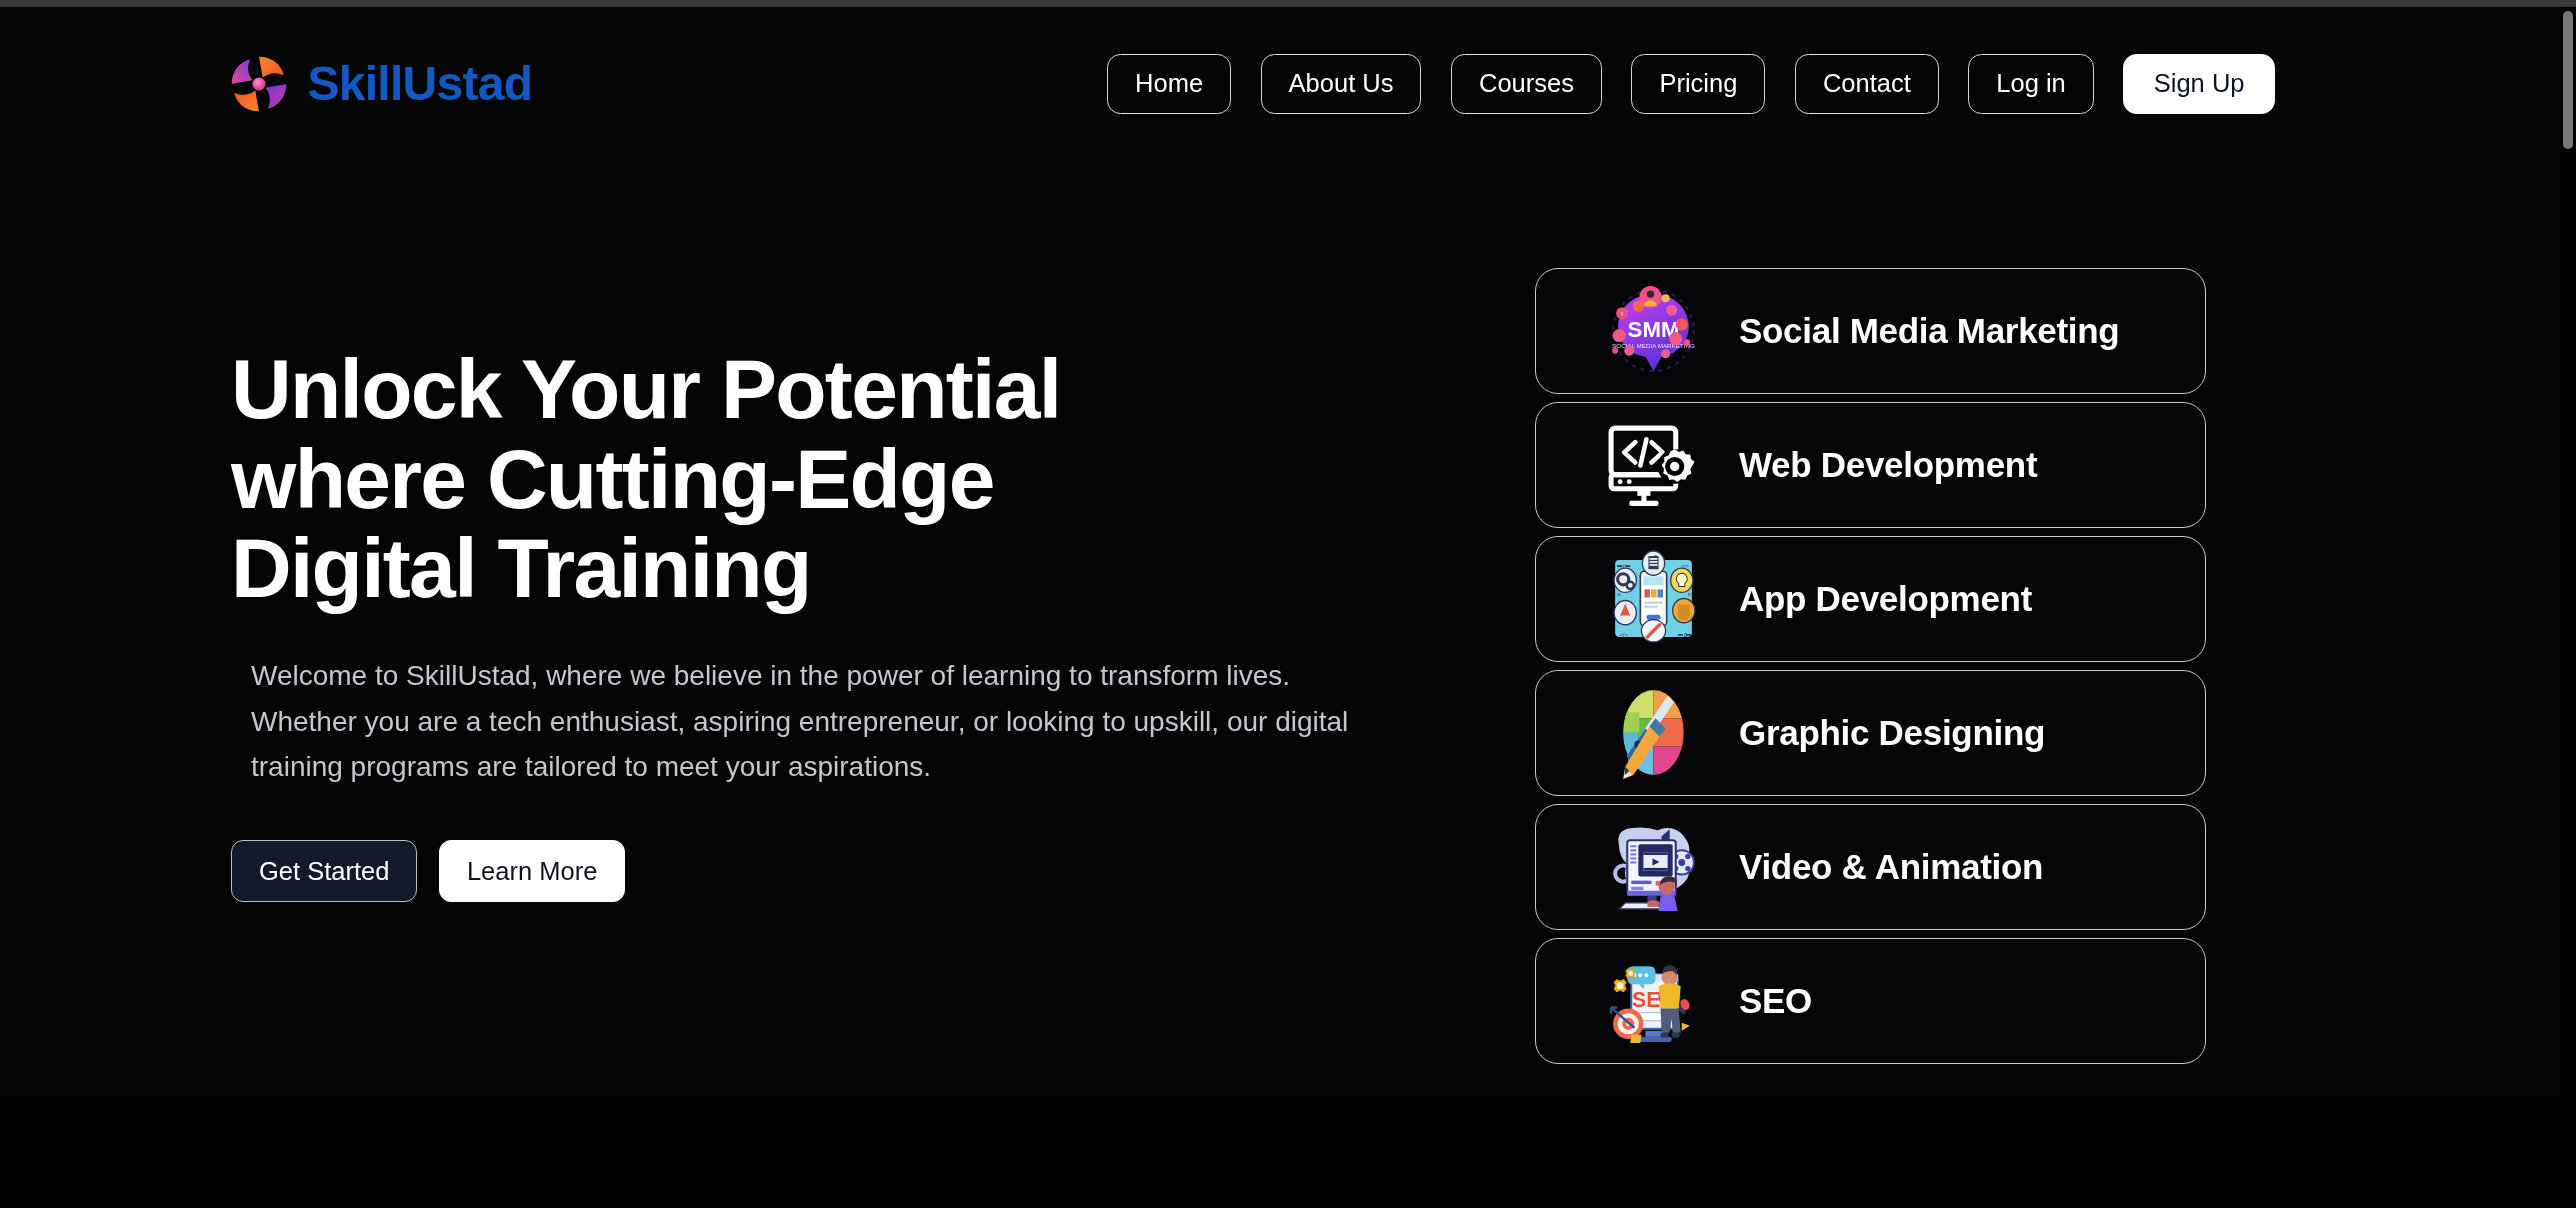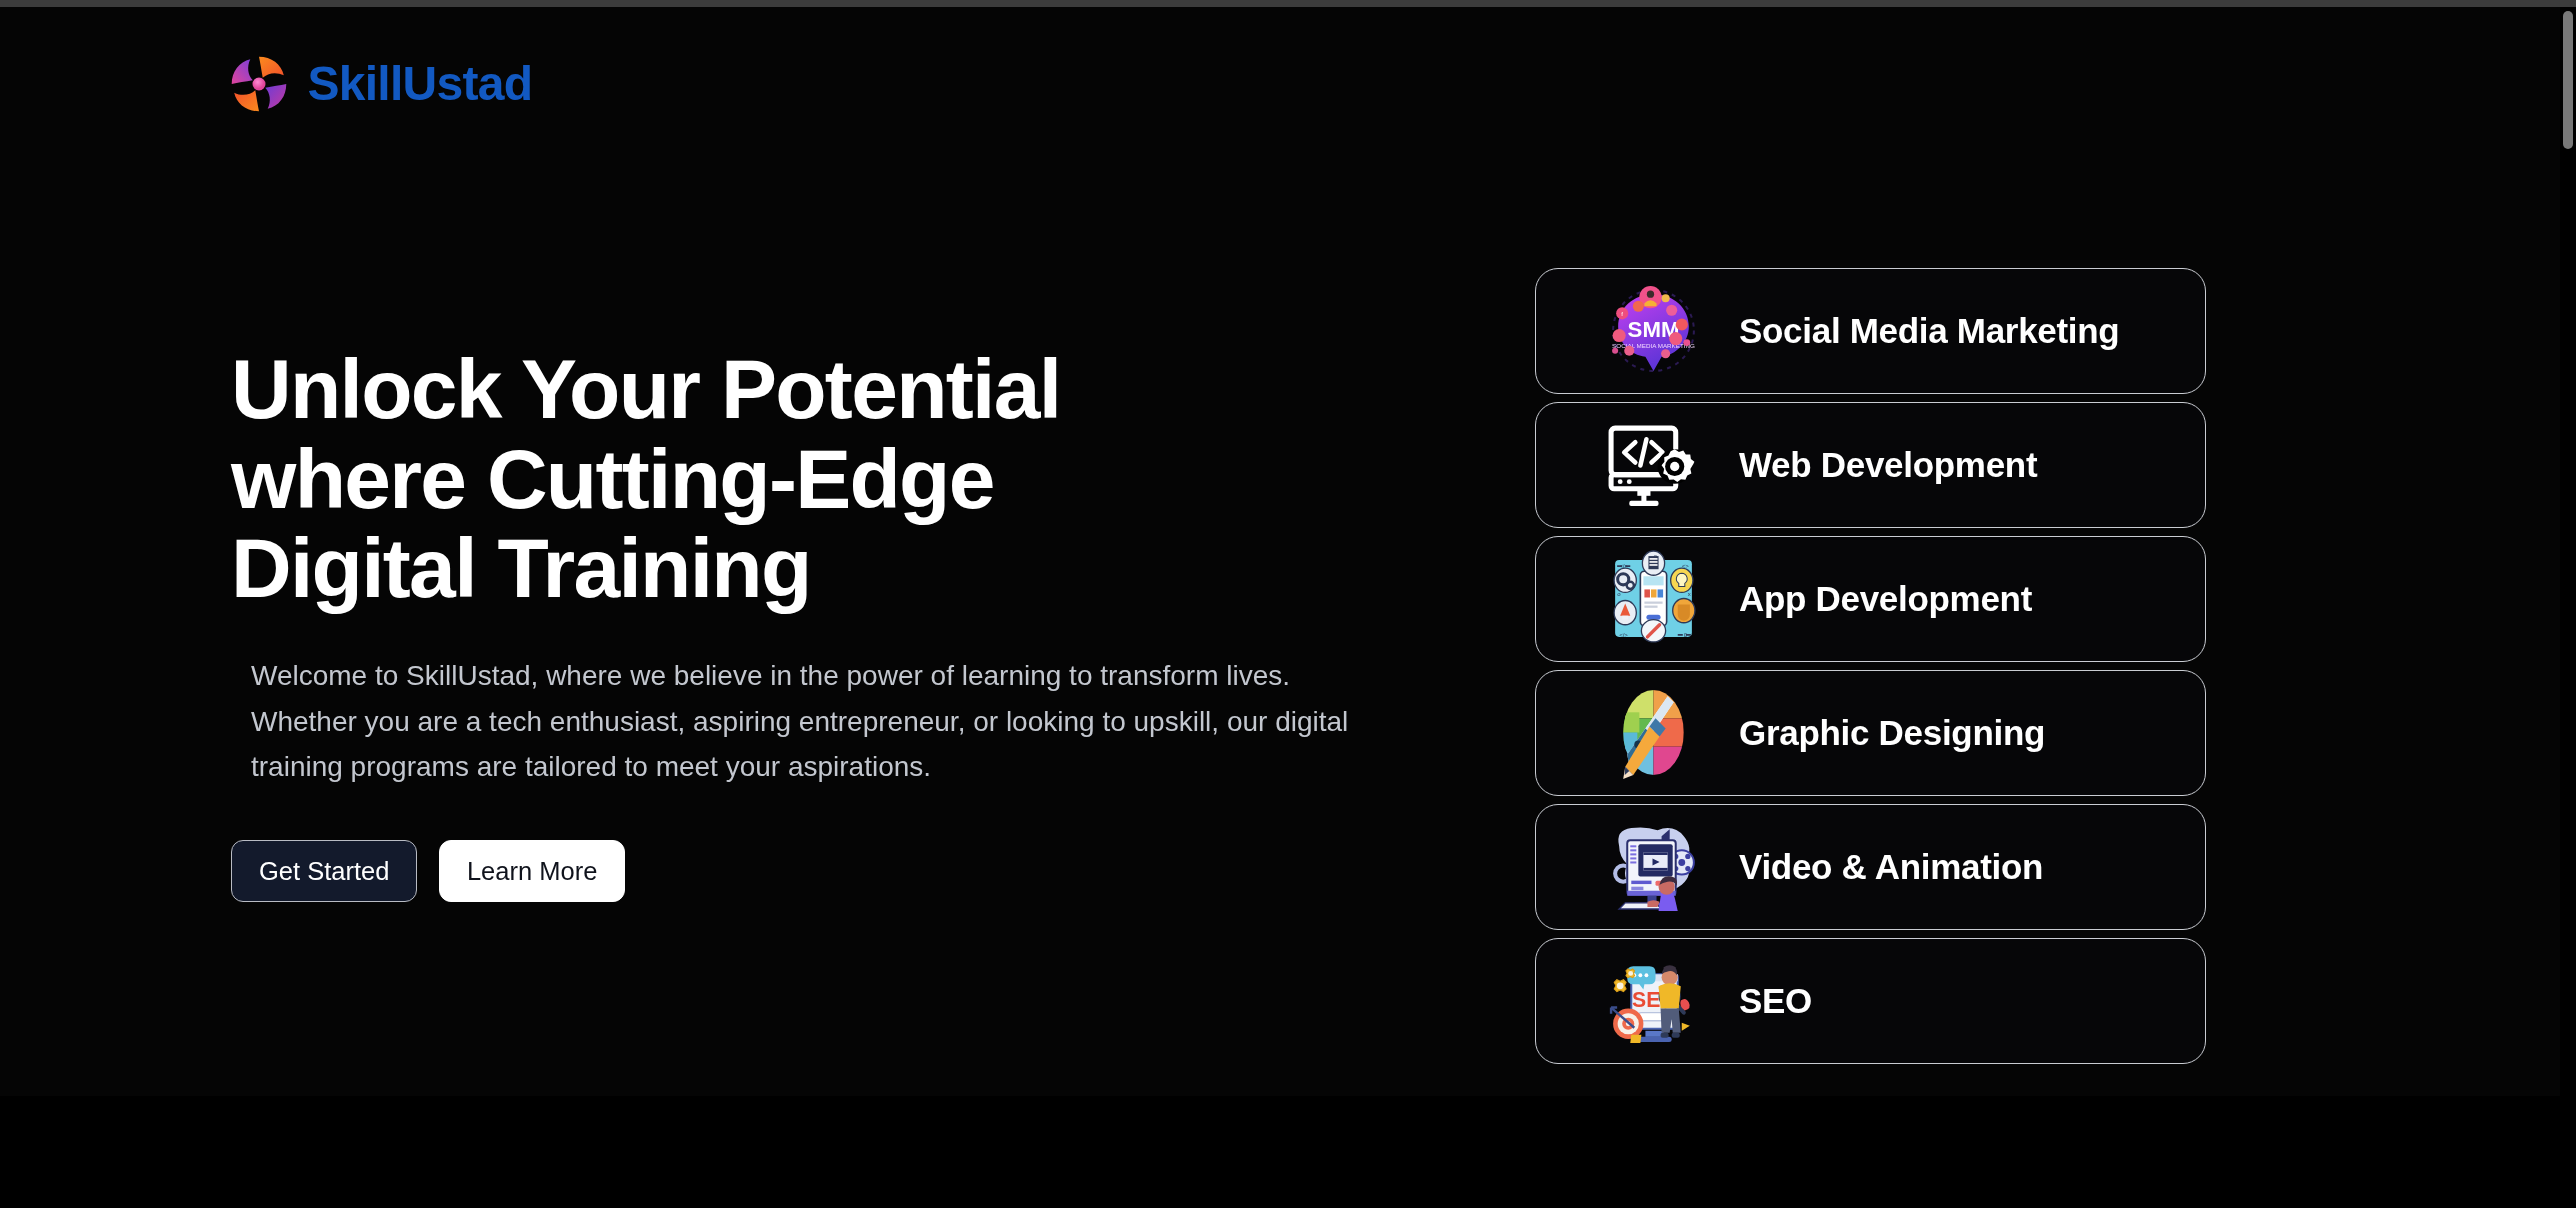--- a/index.html
+++ b/index.html
@@ -273,20 +273,29 @@
             <path d="M50 6 C70 6 86 18 90 36 C78 30 64 32 56 40 C54 28 52 16 50 6 Z" fill="url(#pA)"></path>
             <path d="M94 50 C94 70 82 86 64 90 C70 78 68 64 60 56 C72 54 84 52 94 50 Z" fill="url(#pB)"></path>
             <path d="M50 94 C30 94 14 82 10 64 C22 70 36 68 44 60 C46 72 48 84 50 94 Z" fill="url(#pC)"></path>
             <path d="M6 50 C6 30 18 14 36 10 C30 22 32 36 40 44 C28 46 16 48 6 50 Z" fill="url(#pD)"></path>
             <circle cx="50" cy="50" r="10.5" fill="url(#core)"></circle>
           </svg>
         </span>
         <span class="brand-name">SkillUstad</span>
       </div>
 
+      <nav class="nav">
+        <button class="nav-btn">Home</button>
+        <button class="nav-btn">About Us</button>
+        <button class="nav-btn">Courses</button>
+        <button class="nav-btn">Pricing</button>
+        <button class="nav-btn">Contact</button>
+        <button class="nav-btn">Log in</button>
+        <button class="nav-btn primary">Sign Up</button>
+      </nav>
 
     </header>
 
     <section class="hero">
 
       <div class="hero-left">
         <h1 class="hero-title">
           <span>Unlock Your Potential</span><br>
           <span>where Cutting-Edge</span><br>
           <span>Digital Training</span>

